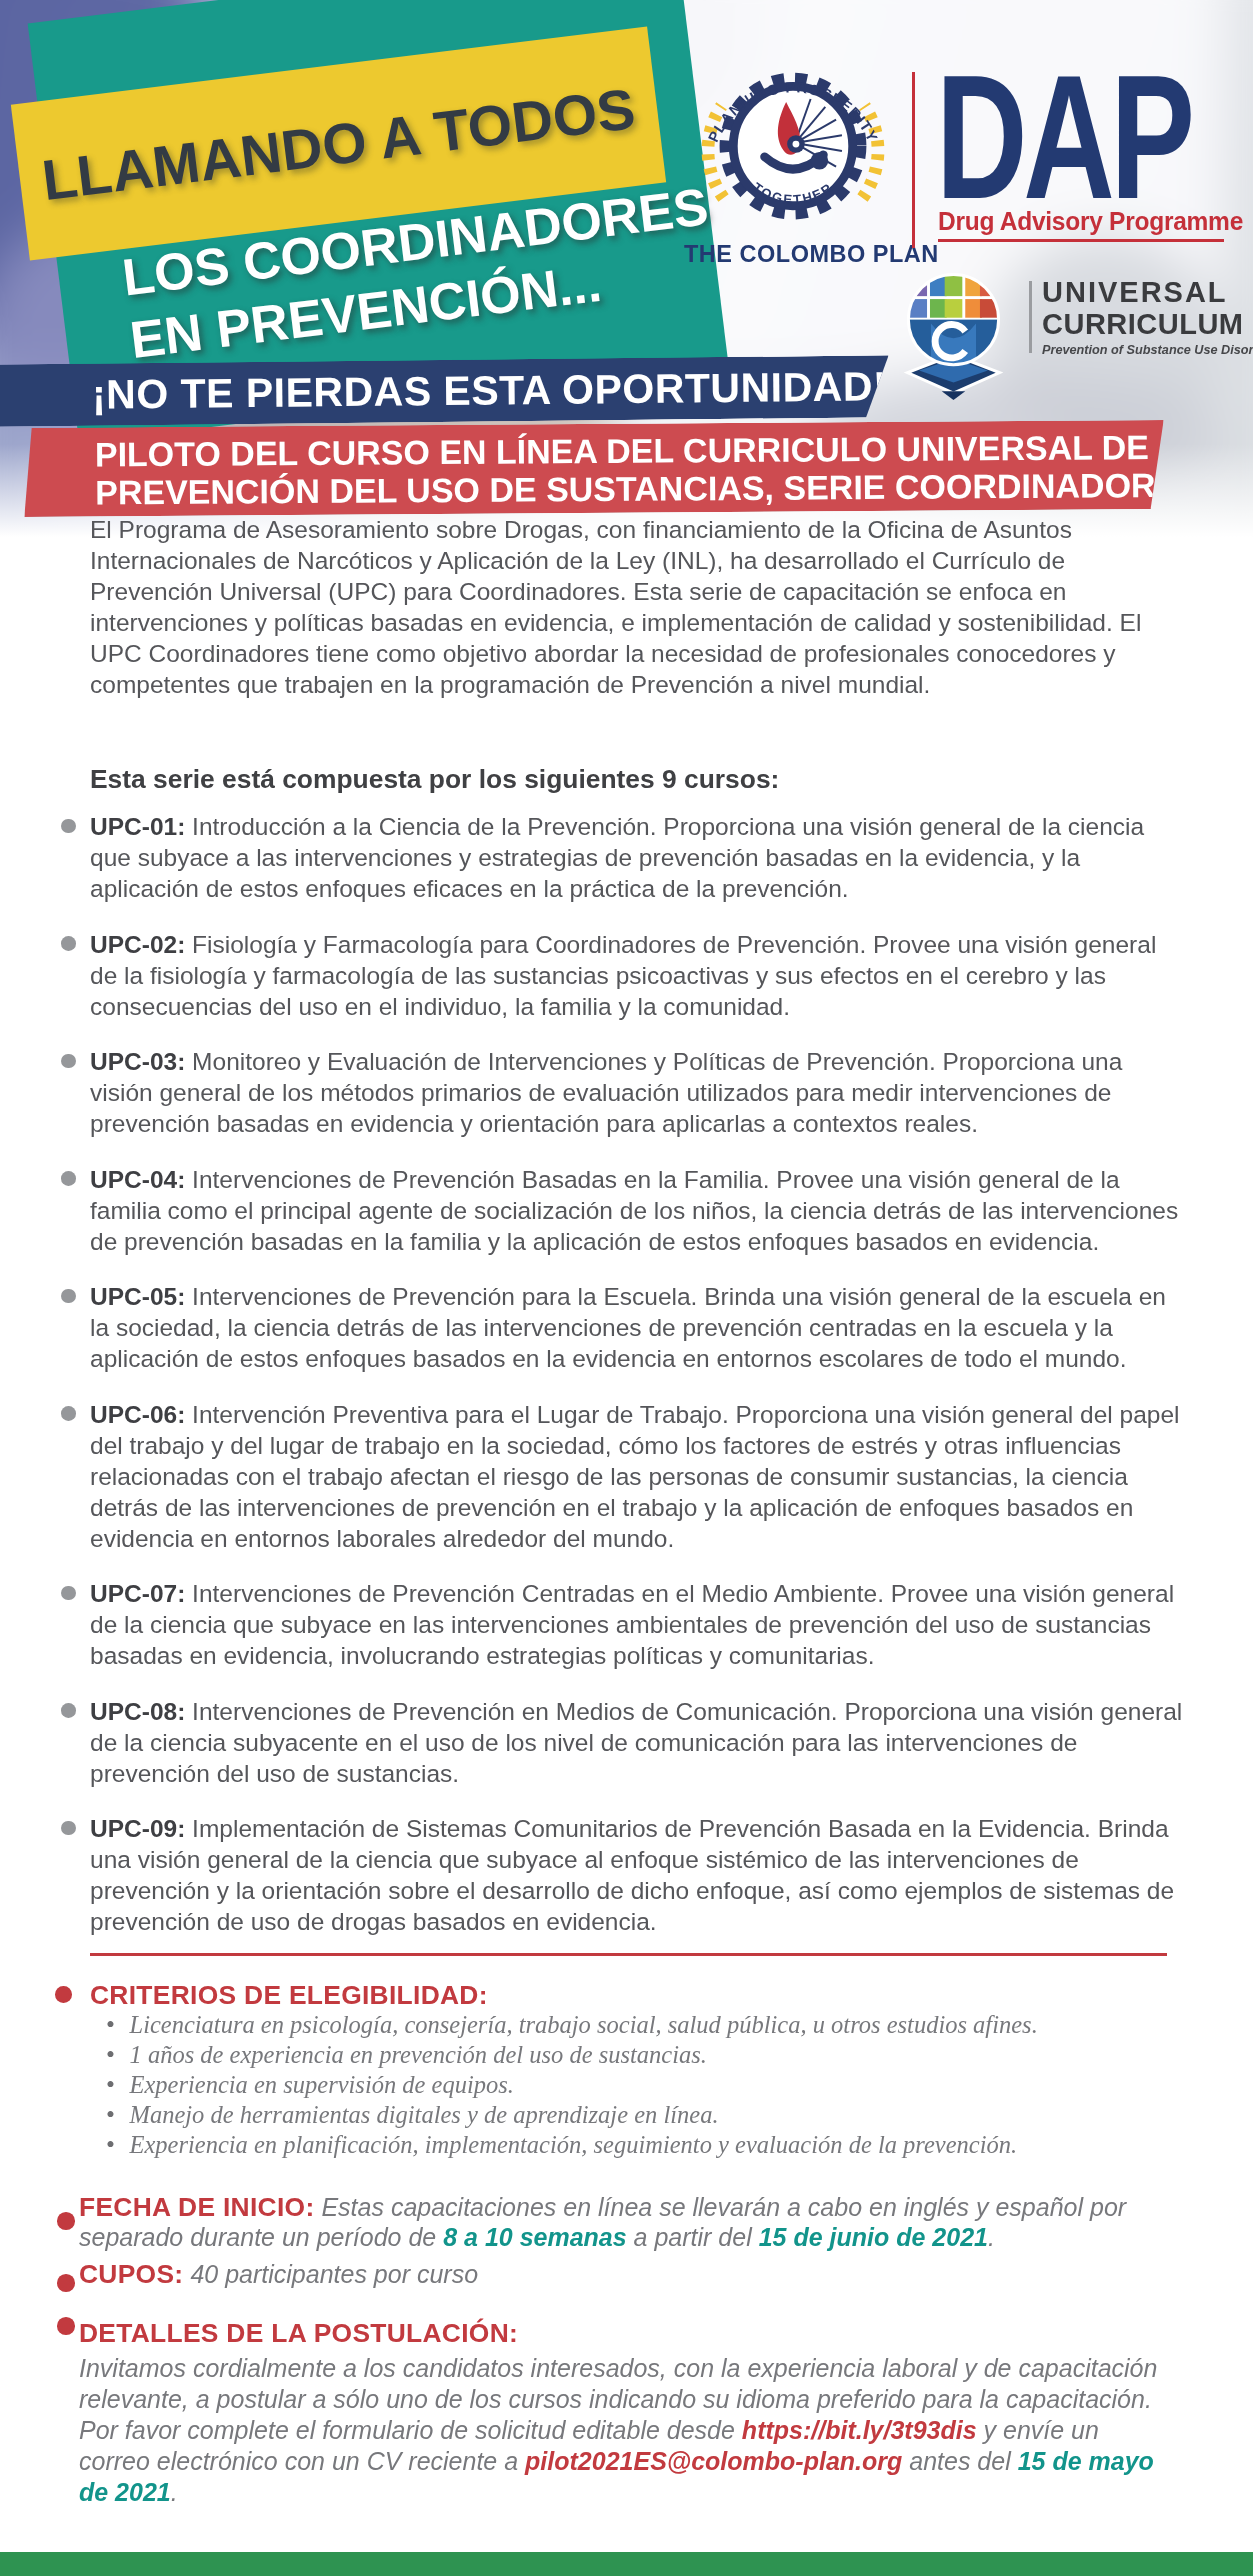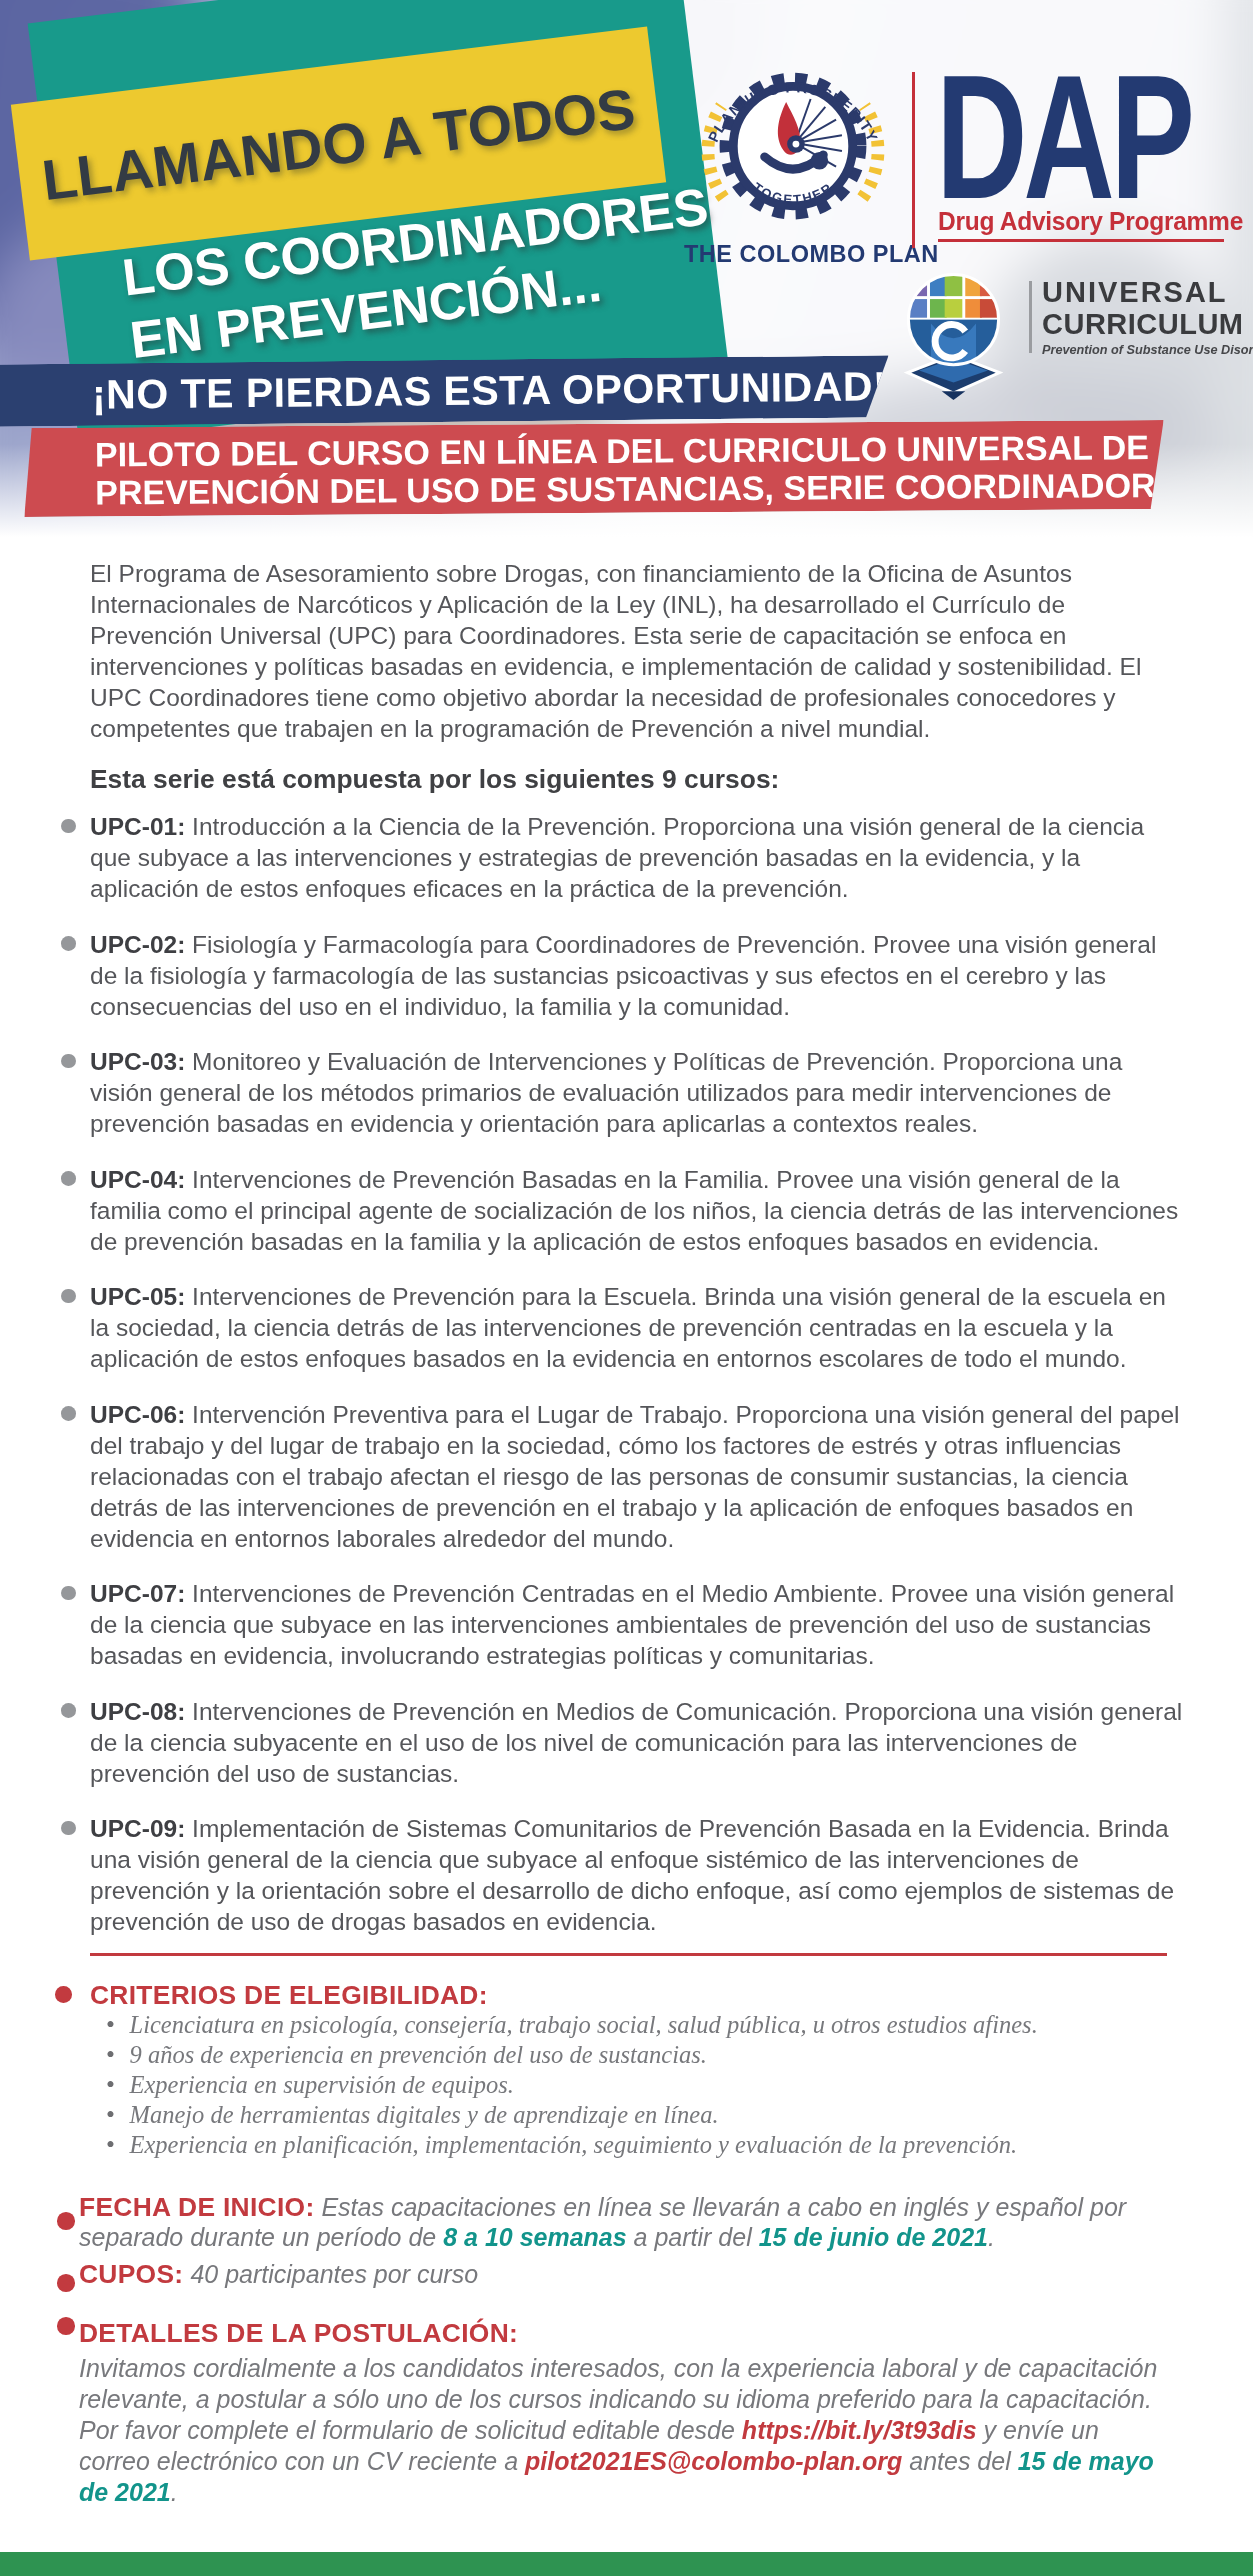--- a/index.html
+++ b/index.html
@@ -60,21 +60,21 @@
     transform:rotate(-0.6deg); clip-path:polygon(0 0,100% 0,97.4% 100%,0 100%); z-index:6;
     display:flex; align-items:center; }
   .navy-band .txt { padding-left:98px; font-size:41px; font-weight:800; color:#ffffff;
     letter-spacing:0.5px; white-space:nowrap; }
   .red-band { position:absolute; left:23.5px; top:424px; width:1140px; height:89px; background:#cd4b50;
     transform:rotate(-0.4deg); clip-path:polygon(.7% 0,100% 0,98.8% 100%,0 100%); z-index:7;
     padding:7.8px 0 0 71px; box-shadow:0 4.9px 7.8px rgba(80,40,40,.3); }
   .red-band .ln { font-size:34px; font-weight:800; color:#ffffff; line-height:38px; white-space:nowrap; }
 
   
-  .intro { position:absolute; left:90px; top:558px; width:1093px; font-size:24.5px; line-height:31px;
+  .intro { position:absolute; left:90px; top:514px; width:1093px; font-size:24.5px; line-height:31px;
     color:#55565a; z-index:8; }
   .series-heading { position:absolute; left:90px; top:764px; font-size:26.4px; font-weight:800; color:#3f4043; }
   .courses { position:absolute; left:61px; top:811px; width:1122px; list-style:none; }
   .courses li { position:relative; padding-left:29px; margin-bottom:24.5px; font-size:24.5px;
     line-height:31px; color:#55565a; }
   .courses li::before { content:""; position:absolute; left:0; top:7.8px; width:14.7px; height:14.7px;
     border-radius:50%; background:#95979a; }
   .course-code { font-weight:800; color:#3e3f43; }
 
   .divider { position:absolute; left:90px; top:1953px; width:1077px; height:2.9px; background:#c23a3f; }
@@ -232,21 +232,21 @@
     <li><span class="course-code">UPC-08:</span> <span>Intervenciones de Prevención en Medios de Comunicación. Proporciona una visión general de la ciencia subyacente en el uso de los nivel de comunicación para las intervenciones de prevención del uso de sustancias.</span></li>
     <li><span class="course-code">UPC-09:</span> <span>Implementación de Sistemas Comunitarios de Prevención Basada en la Evidencia. Brinda una visión general de la ciencia que subyace al enfoque sistémico de las intervenciones de prevención y la orientación sobre el desarrollo de dicho enfoque, así como ejemplos de sistemas de prevención de uso de drogas basados en evidencia.</span></li>
   </ul>
 
   <div class="divider"></div>
 
   <div class="red-dot dot-criterios"></div>
   <div class="criterios-heading">CRITERIOS DE ELEGIBILIDAD:</div>
   <ul class="criterios-list">
     <li>Licenciatura en psicología, consejería, trabajo social, salud pública, u otros estudios afines.</li>
-    <li>9 años de experiencia en prevención del uso de sustancias.</li>
+    <li>1 años de experiencia en prevención del uso de sustancias.</li>
     <li>Experiencia en supervisión de equipos.</li>
     <li>Manejo de herramientas digitales y de aprendizaje en línea.</li>
     <li>Experiencia en planificación, implementación, seguimiento y evaluación de la prevención.</li>
   </ul>
 
   <div class="red-dot dot-fecha"></div>
   <div class="section sec-fecha">
     <span class="sec-label">FECHA DE INICIO:</span><span> Estas capacitaciones en línea se llevarán a cabo en inglés y español por separado durante un período de </span><span class="hl-teal">8 a 10 semanas</span><span> a partir del </span><span class="hl-teal">15 de junio de 2021</span><span>.</span>
   </div>
 

